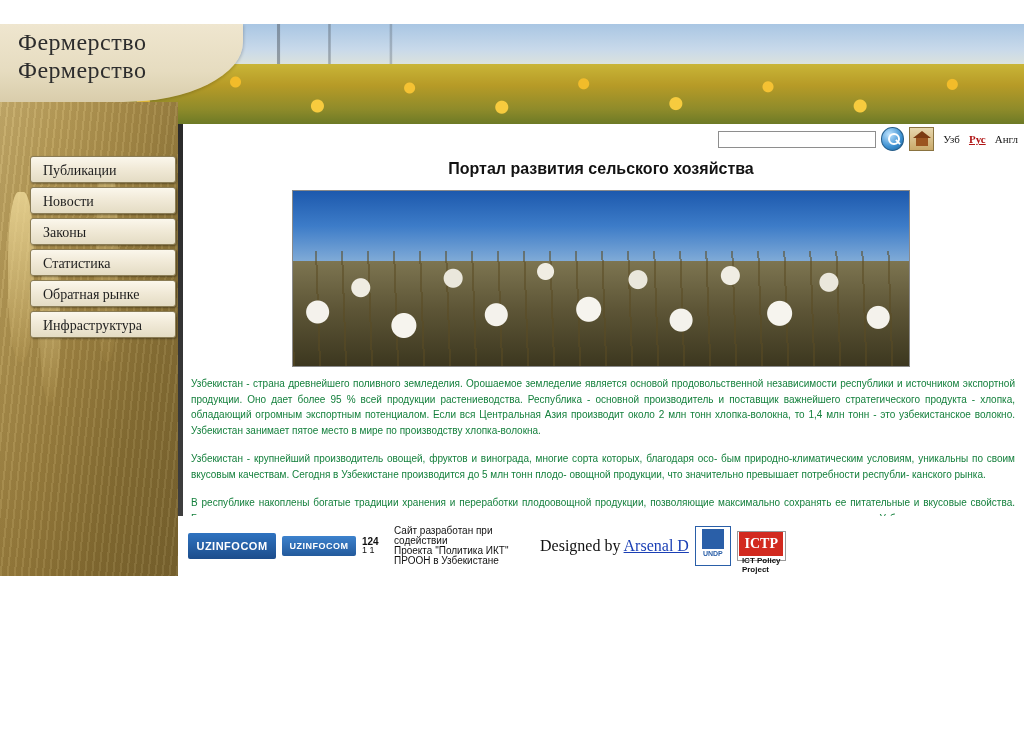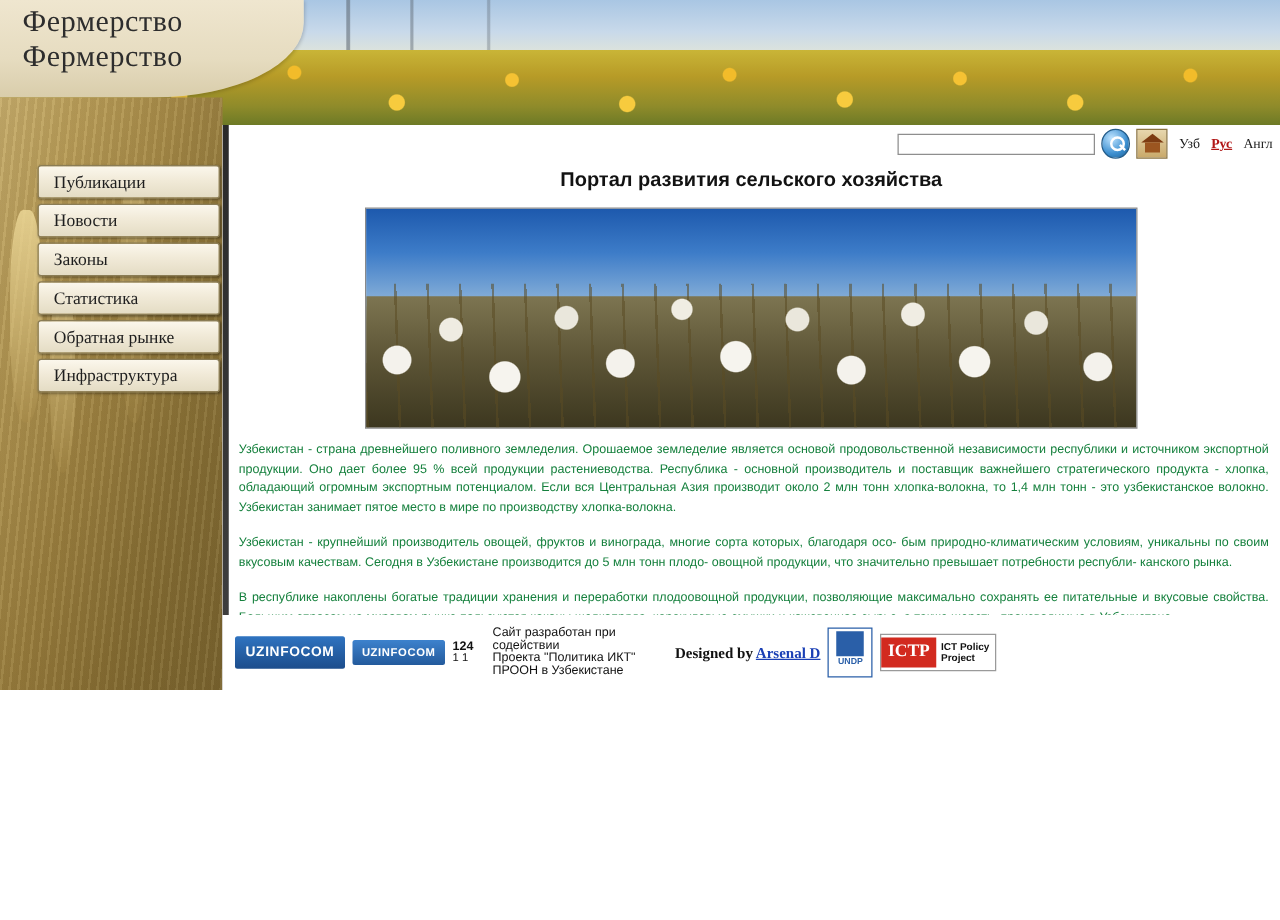--- a/index.html
+++ b/index.html
@@ -13,20 +13,21 @@
     font-family: "Liberation Sans", sans-serif;
     background: #ffffff;
   }
 
   
   #page {
     position: relative;
     width: 1024px;
     height: 552px;
     overflow: hidden;
+    margin-top: 24px;
   }
 
   
   #banner {
     position: absolute;
     left: 0; top: 0;
     width: 1024px;
     height: 100px;
     overflow: hidden;
   }
@@ -384,24 +385,23 @@
   }
   .counter b { display:block; font-size: 10px; }
   .footer-credit {
     font-size: 10px;
     line-height: 10px;
     color: #111;
     width: 140px;
   }
   .designed {
     font-family: "Liberation Serif", serif;
-    font-size: 12px;
+    font-size: 16px;
     color: #111;
     white-space: nowrap;
-    font-weight: bold;
   }
   .designed a { color: #1a3fb5; text-decoration: underline; }
   .logo-undp {
     width: 34px; height: 38px;
     border: 1px solid #2a5fa8;
     background: #ffffff;
     position: relative;
     text-align: center;
     font-size: 7px;
     color: #2a5fa8;
@@ -411,20 +411,21 @@
     margin: 2px auto 1px auto;
     width: 22px; height: 20px;
     background: #2a5fa8;
   }
   .logo-ictp {
     height: 28px;
     display: flex;
     align-items: center;
     border: 1px solid #9a9a9a;
     background: #ffffff;
+    flex-direction: column;
   }
   .logo-ictp .mark {
     background: #d22a1f;
     color: #ffffff;
     font-weight: bold;
     font-size: 14px;
     padding: 4px 5px;
     font-family: "Liberation Serif", serif;
   }
   .logo-ictp .txt {

